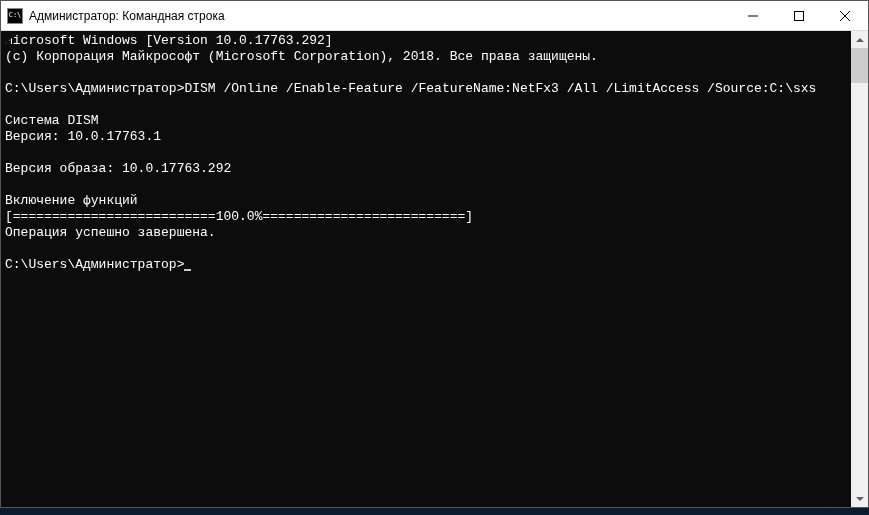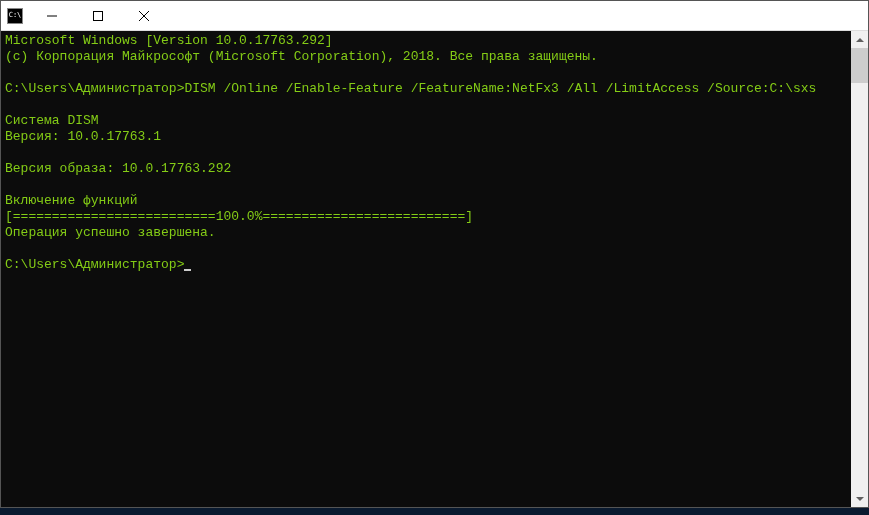--- a/index.html
+++ b/index.html
@@ -64,27 +64,28 @@
 .win-btn svg { width: 10px; height: 10px; }
 .terminal-wrap {
   flex: 1;
   display: flex;
   background: #0c0c0c;
   overflow: hidden;
 }
 .terminal {
   flex: 1;
   background: #0c0c0c;
-  color: #84cc16;
+  color: #ffffff;
   font-family: Consolas, 'Courier New', monospace;
   font-size: 13px;
   line-height: 16px;
   padding: 2px 4px;
   white-space: pre;
   overflow: hidden;
+  border-radius: 30px;
 }
 .scrollbar {
   width: 17px;
   background: #f0f0f0;
   display: flex;
   flex-direction: column;
 }
 .sb-btn {
   height: 17px;
   background: #f0f0f0;
@@ -122,20 +123,21 @@
 }
 </style>
 </head>
 <body>
 
 <div class="window">
   <div class="titlebar">
     <div class="titlebar-icon">
       <span class="titlebar-icon-inner">C:\</span>
     </div>
+    <div class="titlebar-text">Администратор: Командная строка</div>
     <div class="win-controls">
       <div class="win-btn">
         <svg viewBox="0 0 10 10">
             <line x1="0" y1="5" x2="10" y2="5" stroke="currentColor" stroke-width="1"></line>
           </svg>
       </div>
       <div class="win-btn">
         <svg viewBox="0 0 10 10">
             <rect x="0.5" y="0.5" width="9" height="9" fill="none" stroke="currentColor" stroke-width="1"></rect>
           </svg>

